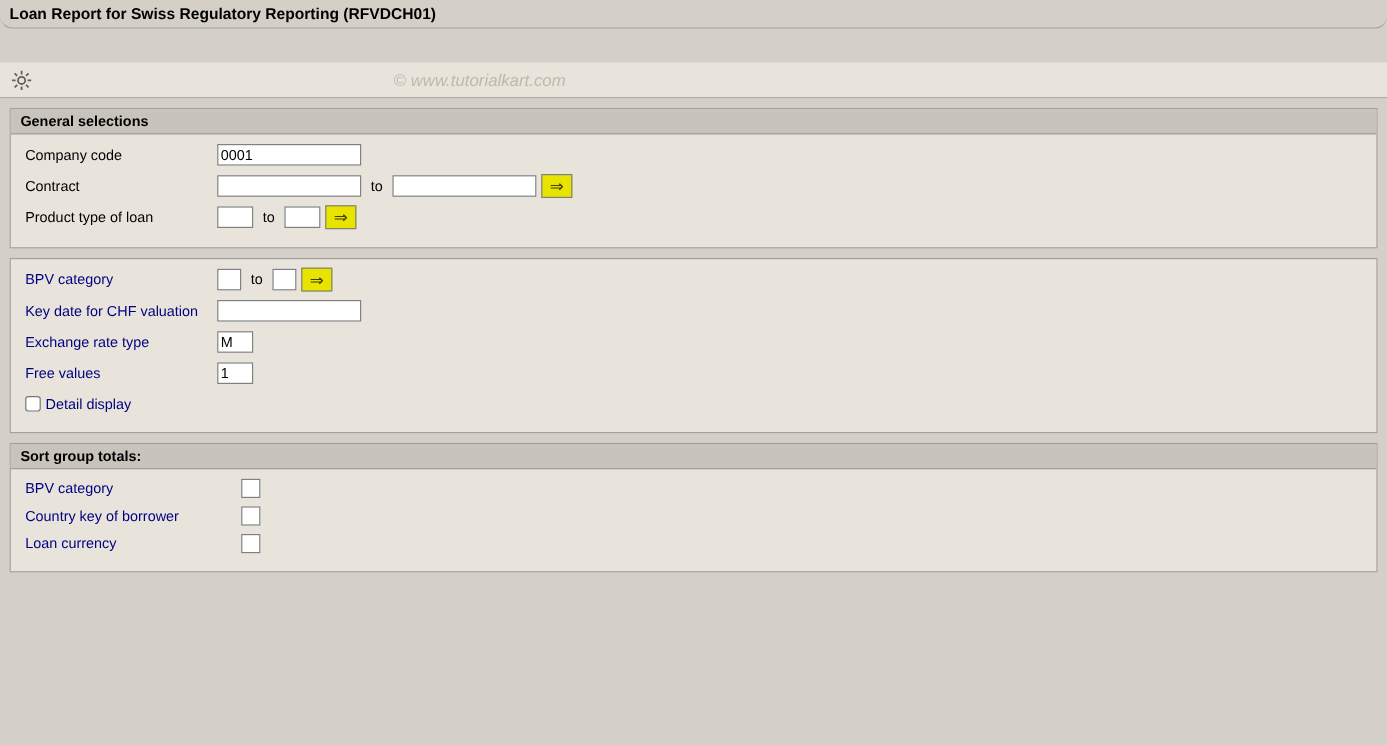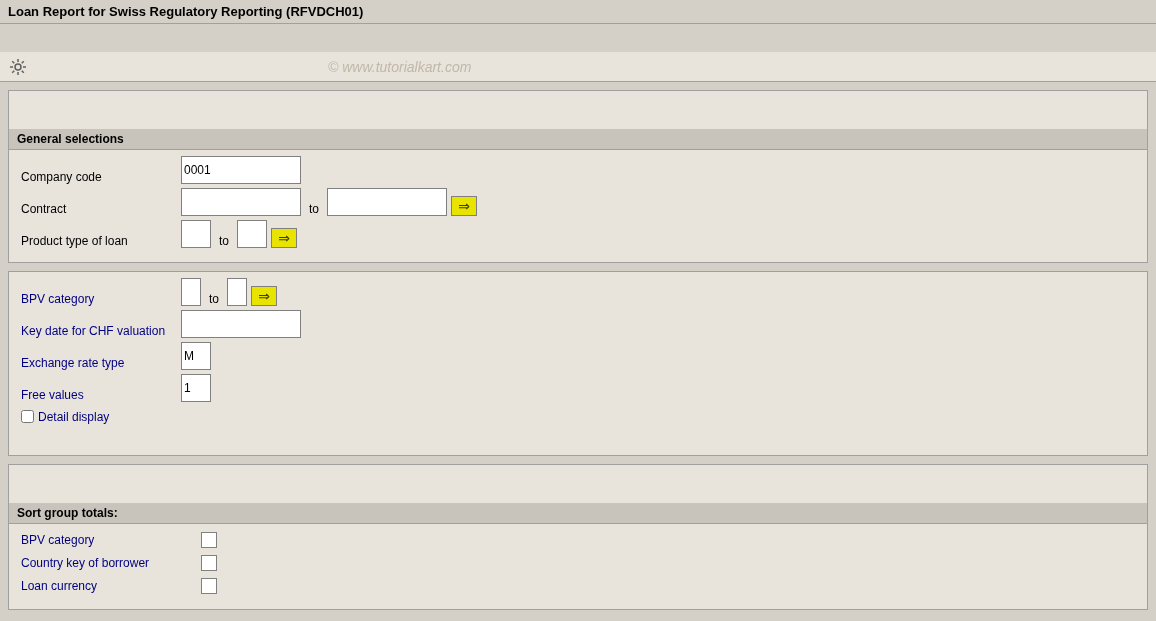--- a/index.html
+++ b/index.html
@@ -13,20 +13,21 @@
       background-color: #d4d0c8;
       width: 1156px;
       min-height: 621px;
     }
     .title-bar {
       background-color: #d4d0c8;
       padding: 4px 8px;
       font-weight: bold;
       font-size: 13px;
       border-bottom: 1px solid #a0a0a0;
+      border-radius: 11px;
     }
     .toolbar {
       background-color: #e8e4dc;
       padding: 4px 8px;
       display: flex;
       align-items: center;
       border-bottom: 1px solid #a0a0a0;
       height: 30px;
       margin-top: 28px;
     }
@@ -44,45 +45,44 @@
       background-color: #e8e4dc;
       border: 1px solid #a0a0a0;
       margin-bottom: 8px;
     }
     .section-header {
       background-color: #c8c4bc;
       padding: 3px 8px;
       font-weight: bold;
       font-size: 12px;
       border-bottom: 1px solid #a0a0a0;
-      margin-top: 38px;
     }
     .section-body {
       padding: 6px 12px 10px 12px;
     }
     .form-row {
       display: flex;
-      align-items: flex-end;
+      align-items: center;
       margin-bottom: 4px;
       min-height: 22px;
     }
     .form-label {
       width: 160px;
       color: #000080;
       font-size: 12px;
     }
     .form-label-black {
       width: 160px;
       color: #000000;
       font-size: 12px;
     }
     .form-input {
       border: 1px solid #808080;
       background-color: #ffffff;
-      height: 28px;
+      height: 18px;
       font-size: 12px;
       padding: 1px 2px;
       font-family: Arial, sans-serif;
     }
     .input-medium {
       width: 120px;
     }
     .input-small {
       width: 30px;
     }
@@ -106,21 +106,21 @@
     }
     .arrow-btn::after {
       content: '⇒';
       font-size: 14px;
       color: #404000;
     }
     .checkbox-row {
       display: flex;
       align-items: flex-start;
       margin-top: 8px;
-      margin-bottom: 21px;
+      margin-bottom: 6px;
     }
     .checkbox-row input[type="checkbox"] {
       margin-right: 4px;
     }
     .checkbox-label {
       color: #000080;
       font-size: 12px;
     }
     .sort-row {
       display: flex;

